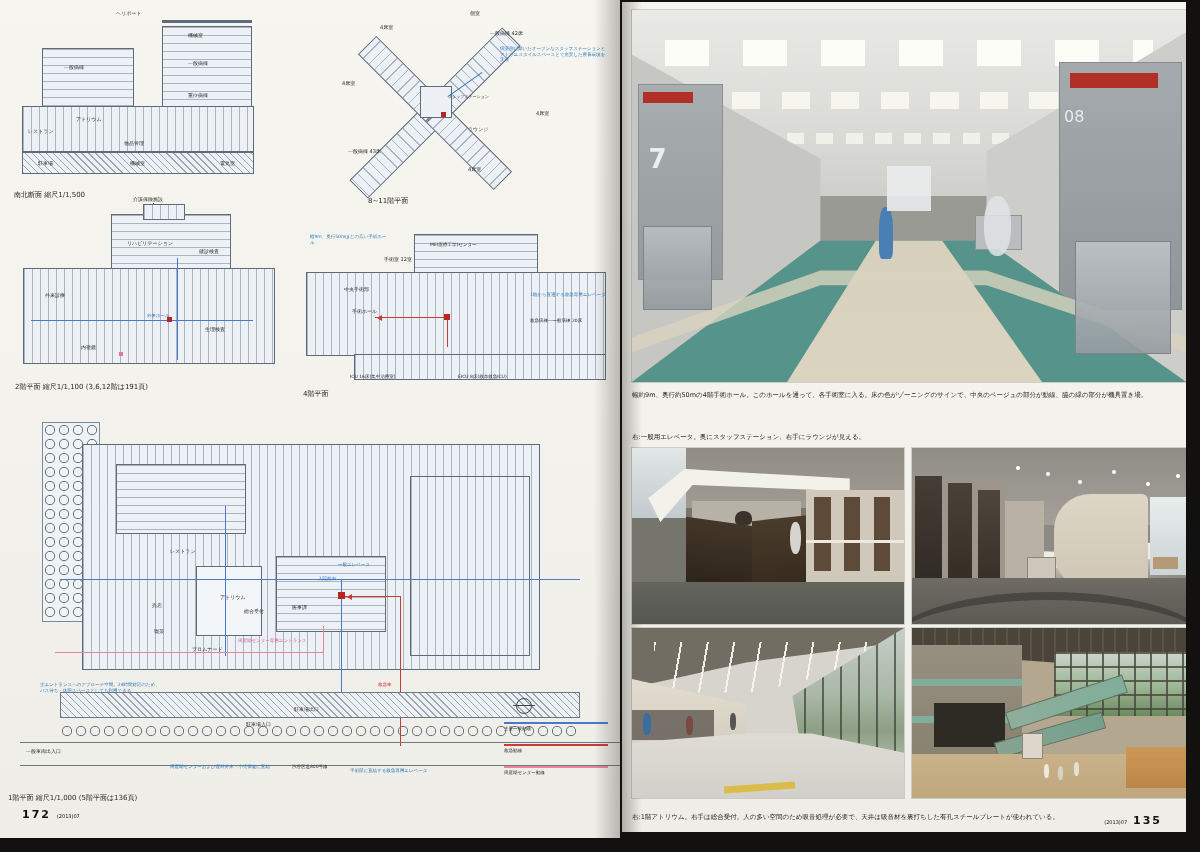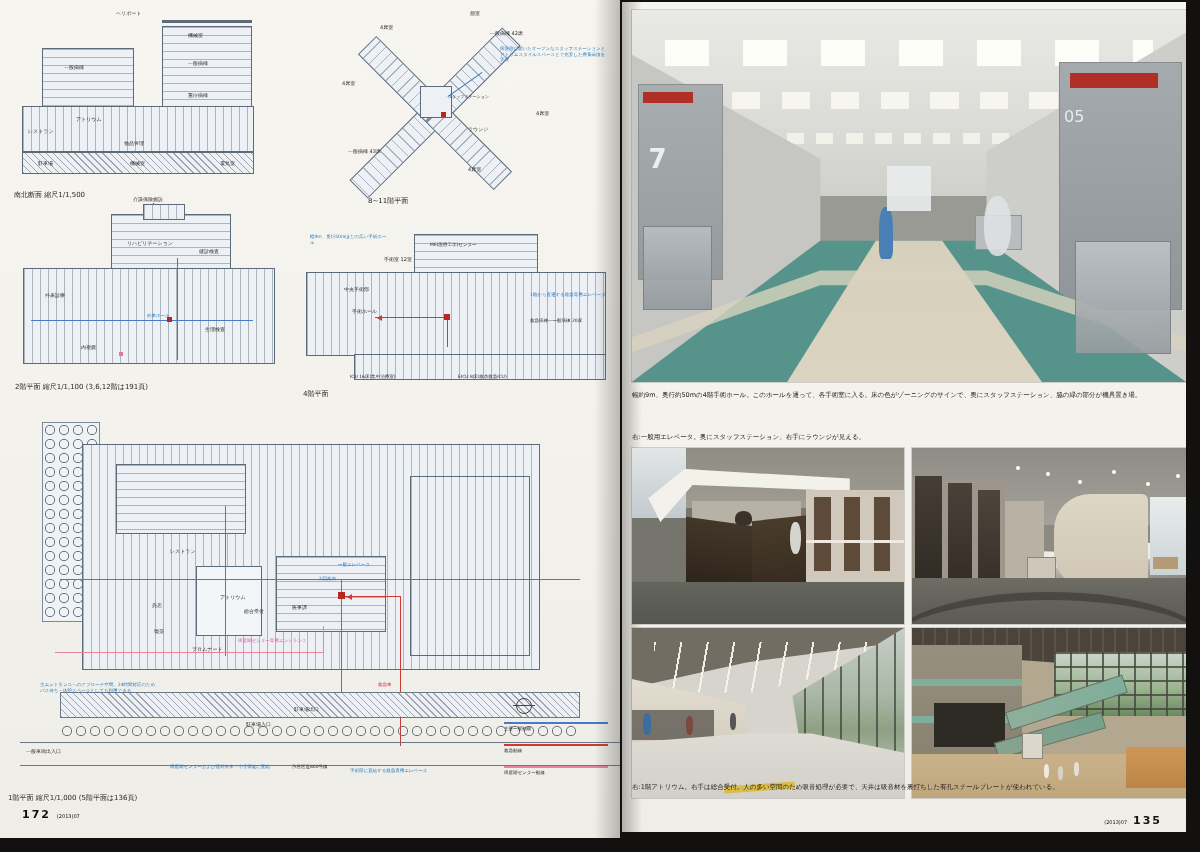--- a/index.html
+++ b/index.html
@@ -187,32 +187,32 @@
       <div class="ps" style="left:6%;top:8%;width:88%;height:7%;background:repeating-linear-gradient(90deg,#fdfdf7 0 9%,transparent 9% 16%);"></div>
       <div class="ps" style="left:18%;top:22%;width:64%;height:4.5%;background:repeating-linear-gradient(90deg,#f6f6ee 0 8%,transparent 8% 14%);"></div>
       <div class="ps" style="left:28%;top:33%;width:44%;height:3%;background:repeating-linear-gradient(90deg,#f1f1e9 0 7%,transparent 7% 12%);"></div>
       <div class="ps" style="left:0;top:0;width:100%;height:100%;clip-path:polygon(0 12%,34% 40%,34% 62%,0 100%);background:#c6c6c2;"></div>
       <div class="ps" style="left:0;top:0;width:100%;height:100%;clip-path:polygon(100% 6%,64% 38%,64% 62%,100% 100%);background:#cdcdc9;"></div>
       <div class="ps" style="left:1%;top:20%;width:15%;height:52%;background:linear-gradient(180deg,#a8adb0,#959a9d);border:1px solid #8a8f92;"></div>
       <div class="ps" style="left:2%;top:22%;width:9%;height:3%;background:#b03028;"></div>
       <div class="ps" style="left:3%;top:36%;font-size:26px;color:#eceff0;font-weight:bold;">7</div>
       <div class="ps" style="left:77%;top:14%;width:22%;height:66%;background:linear-gradient(180deg,#a4aaad,#8f9598);border:1px solid #848a8d;"></div>
       <div class="ps" style="left:79%;top:17%;width:16%;height:4%;background:#b03028;"></div>
-      <div class="ps" style="left:78%;top:26%;font-size:16px;color:#e8ebec;">05</div>
+      <div class="ps" style="left:78%;top:26%;font-size:16px;color:#e8ebec;">08</div>
       <div class="ps" style="left:0;top:0;width:100%;height:100%;clip-path:polygon(0 100%,34% 62%,64% 62%,100% 100%);background:#56948b;"></div>
       <div class="ps" style="left:0;top:0;width:100%;height:100%;clip-path:polygon(28% 100%,44% 62%,56% 62%,74% 100%);background:linear-gradient(180deg,#cfc8b4,#dbd4c0);"></div>
       <div class="ps" style="left:0;top:0;width:100%;height:100%;clip-path:polygon(0 88%,34% 70%,64% 70%,100% 88%,100% 92%,64% 74%,34% 74%,0 92%);background:#d8d2be;opacity:.8;"></div>
       <div class="ps" style="left:44.5%;top:53%;width:2.6%;height:14%;background:#4a7fb5;border-radius:40% 40% 20% 20%;"></div>
       <div class="ps" style="left:62%;top:55%;width:8%;height:9%;background:#b9bdbd;border:1px solid #8d9293;"></div>
       <div class="ps" style="left:63.5%;top:50%;width:5%;height:16%;background:rgba(225,228,230,.85);border-radius:45%;"></div>
       <div class="ps" style="left:80%;top:62%;width:17%;height:30%;background:linear-gradient(180deg,rgba(190,196,199,.9),rgba(150,156,160,.9));border:1px solid #7d8387;"></div>
       <div class="ps" style="left:2%;top:58%;width:12%;height:22%;background:linear-gradient(180deg,rgba(185,191,195,.9),rgba(145,152,156,.9));border:1px solid #7d8387;"></div>
       <div class="ps" style="left:46%;top:42%;width:8%;height:12%;background:#e9ecec;opacity:.9;"></div>
     </div>
-    <div class="photo-cap" style="left:10px;top:388px;">幅約9m、奥行約50mの4階手術ホール。このホールを通って、各手術室に入る。床の色がゾーニングのサインで、奥にスタッフステーション、脇の緑の部分が機具置き場。</div>
+    <div class="photo-cap" style="left:10px;top:388px;">幅約9m、奥行約50mの4階手術ホール。このホールを通って、各手術室に入る。床の色がゾーニングのサインで、中央のベージュの部分が動線、脇の緑の部分が機具置き場。</div>
     <div class="photo-cap" style="left:10px;top:430px;">右:一般用エレベータ。奥にスタッフステーション、右手にラウンジが見える。</div>
 
     <div class="photo" style="left:10px;top:446px;width:272px;height:176px;background:#76756d;">
       <div class="ps" style="left:0;top:0;width:100%;height:34%;background:linear-gradient(180deg,#8f8c84,#a09c92);"></div>
       <div class="ps" style="left:0;top:0;width:20%;height:40%;background:linear-gradient(180deg,#e2e6e7,#c3cacd);"></div>
       <div class="ps" style="left:6%;top:12%;width:74%;height:30%;background:#f3f2ea;clip-path:polygon(0 55%,18% 0,100% 18%,100% 42%,22% 30%,6% 100%);box-shadow:0 0 18px 6px rgba(250,250,240,.8);"></div>
       <div class="ps" style="left:22%;top:30%;width:40%;height:26%;background:#b7b2a6;"></div>
       <div class="ps" style="left:20%;top:42%;width:28%;height:38%;background:linear-gradient(180deg,#433729,#2d241a);transform:skewY(8deg);"></div>
       <div class="ps" style="left:44%;top:40%;width:22%;height:44%;background:linear-gradient(180deg,#4a3c2c,#33291d);transform:skewY(-6deg);"></div>
       <div class="ps" style="left:38%;top:36%;width:6%;height:8%;background:#3a332c;border-radius:50% 50% 30% 30%;"></div>
@@ -265,21 +265,21 @@
       <div class="ps" style="left:52%;top:14%;width:48%;height:38%;background:linear-gradient(180deg,#ccd6cc 0%,#9db694 55%,#6d8a5e 100%);"></div>
       <div class="ps" style="left:52%;top:14%;width:48%;height:38%;background:repeating-linear-gradient(90deg,rgba(70,70,62,.8) 0 2px,transparent 2px 16px),repeating-linear-gradient(180deg,rgba(70,70,62,.8) 0 2px,transparent 2px 14px);"></div>
       <div class="ps" style="left:34%;top:38%;width:44%;height:10%;background:linear-gradient(90deg,#8fae9c,#7fae9a);transform:rotate(-18deg);border:1px solid #5e7466;"></div>
       <div class="ps" style="left:30%;top:58%;width:40%;height:9%;background:linear-gradient(90deg,#87a391,#74a18c);transform:rotate(-16deg);border:1px solid #5e7466;"></div>
       <div class="ps" style="left:0;top:74%;width:100%;height:26%;background:linear-gradient(180deg,#c9b28a,#bfa67c);"></div>
       <div class="ps" style="left:78%;top:70%;width:22%;height:24%;background:linear-gradient(180deg,#d0934e,#b97f3e);opacity:.85;"></div>
       <div class="ps" style="left:48%;top:80%;width:2%;height:8%;background:#efe9df;border-radius:40%;box-shadow:14px 2px 0 #d8d2c6,30px -2px 0 #e6e0d4;"></div>
       <div class="ps" style="left:40%;top:62%;width:7%;height:14%;background:#ddd6ca;border:1px solid #8b857a;"></div>
     </div>
 
-    <div class="photo-cap" style="left:10px;top:780px;">右:1階アトリウム。右手は総合受付。人の多い空間のため吸音処理が必要で、天井は吸音材を裏打ちした有孔スチールプレートが使われている。</div>
+    <div class="photo-cap" style="left:10px;top:810px;">右:1階アトリウム。右手は総合受付。人の多い空間のため吸音処理が必要で、天井は吸音材を裏打ちした有孔スチールプレートが使われている。</div>
 
     <div class="folio" style="right:24px;top:812px;text-align:right;">
       <small>(2013)07</small>
       <span>135</span>
     </div>
   </div>
 
 </div>
 
 </body></html>

